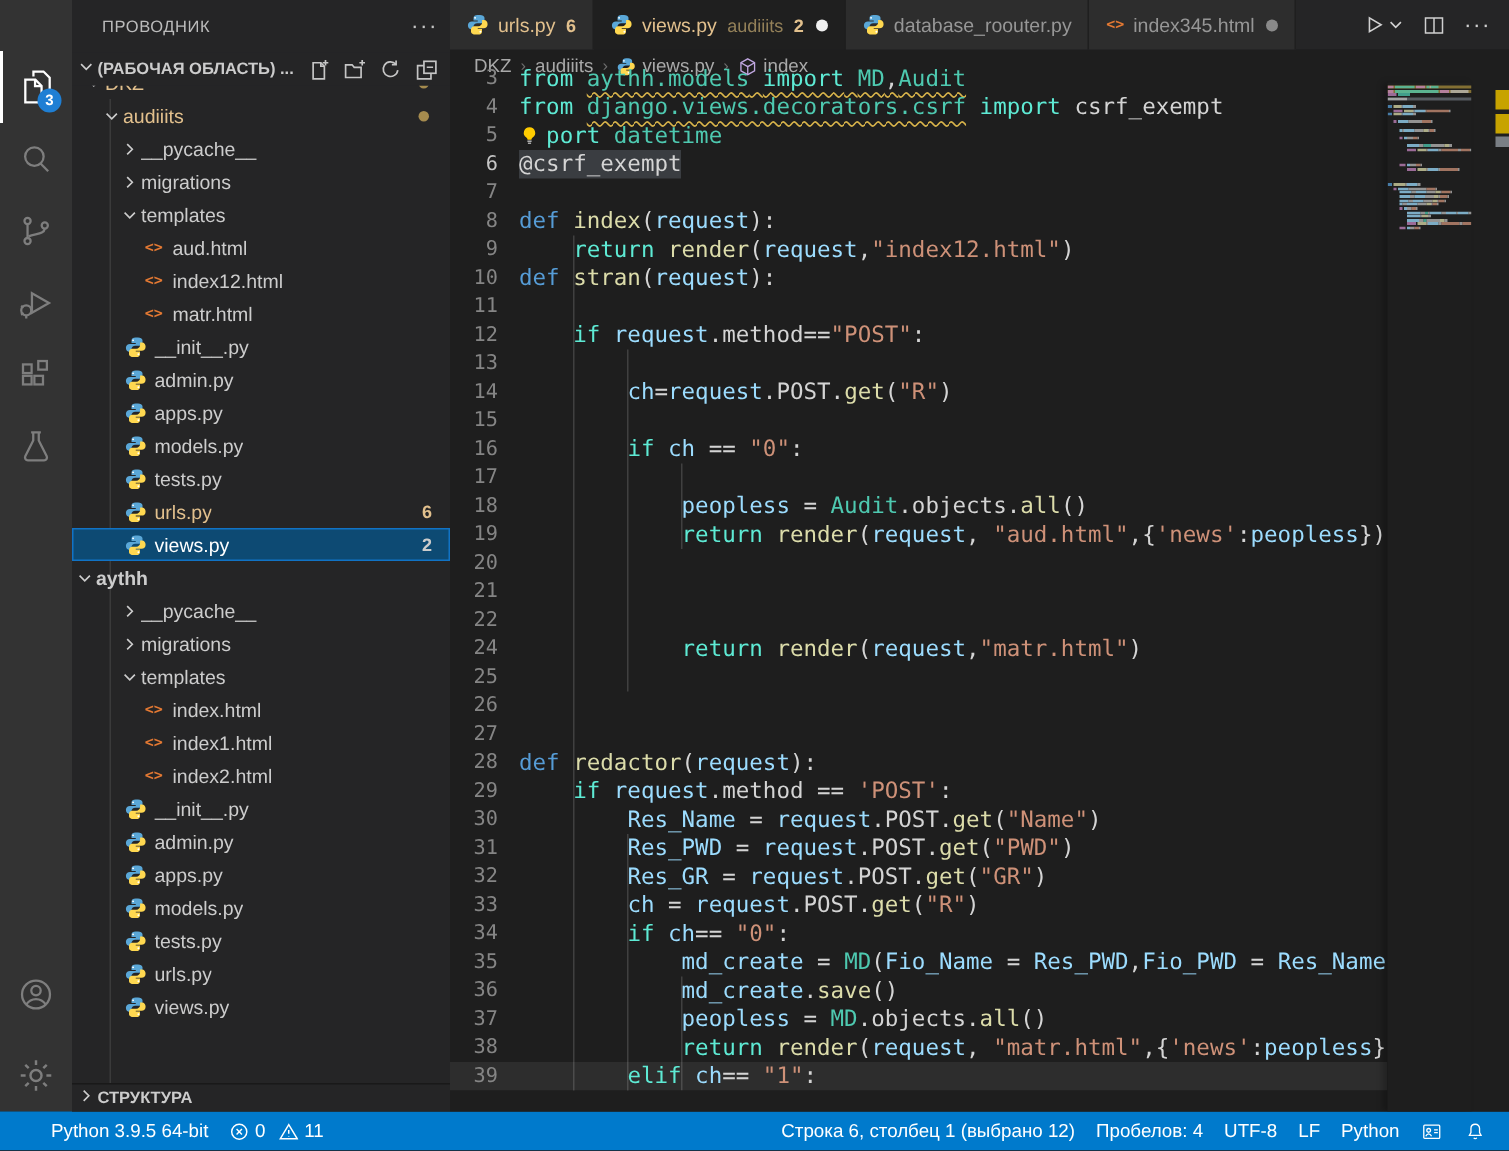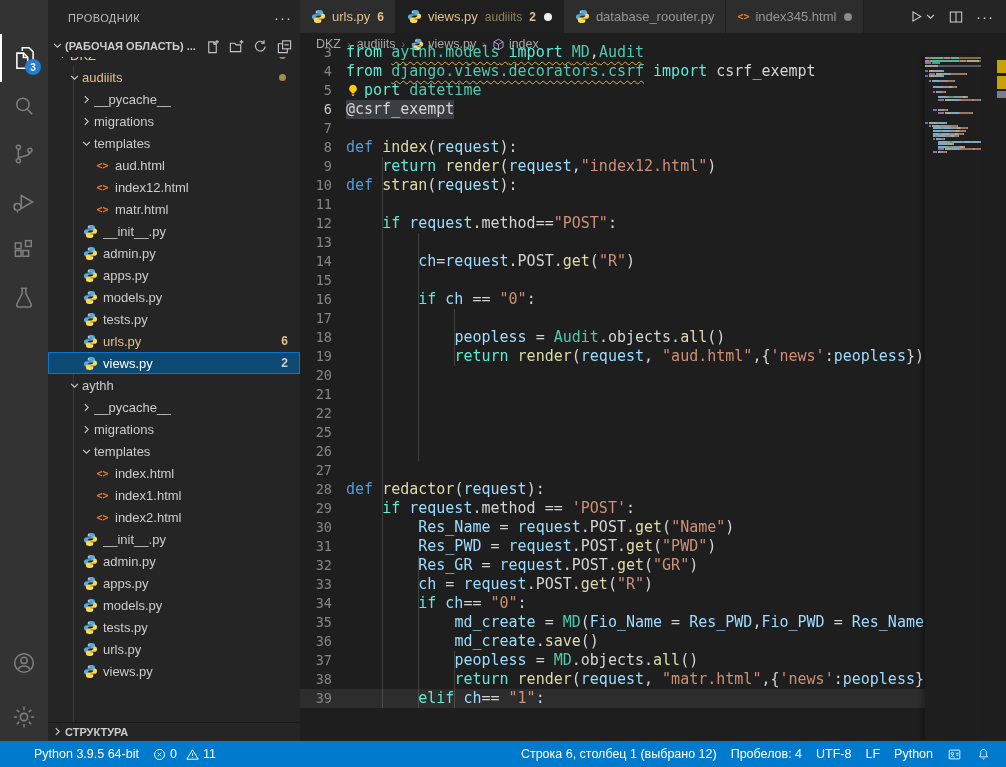--- a/index.html
+++ b/index.html
@@ -344,21 +344,21 @@
               <svg width="15" height="15" viewBox="0 0 16 16" style="flex:none">
                 <path fill="#5aa7d7" d="M7.9 1c-1.8 0-2.9.8-2.9 2.1V5h3v.6H3.9C2.2 5.6 1 6.6 1 8.4c0 1.7 1 2.9 2.6 2.9h1.3V9.6c0-1.5 1.2-2.6 2.7-2.6h3c1.2 0 2.2-1 2.2-2.2V3.1C12.8 1.9 11.3 1 9.6 1z"></path>
                 <path fill="#ffd850" d="M8.1 15c1.8 0 2.9-.8 2.9-2.1V11h-3v-.6h4.1c1.7 0 2.9-1 2.9-2.8 0-1.7-1-2.9-2.6-2.9h-1.3v1.7c0 1.5-1.2 2.6-2.7 2.6h-3c-1.2 0-2.2 1-2.2 2.2v1.7C3.2 14.1 4.7 15 6.4 15z"></path>
                 <circle cx="6.1" cy="3.1" r=".7" fill="#fff"></circle>
                 <circle cx="9.9" cy="12.9" r=".7" fill="#fff"></circle>
               </svg>
             </span>
             <span class="lbl">views.py</span>
             <span class="tbadge">2</span>
           </div>
-          <div class="trow" style="padding-left: 18px;">
+          <div class="trow" style=" font-weight: bold;">
             <span class="chev">
               <svg width="11" height="11" viewBox="0 0 16 16" fill="none" stroke="#cccccc" stroke-width="1.6">
                 <path d="M3 5.5l5 5 5-5"></path>
               </svg>
             </span>
             <span class="lbl">aythh</span>
           </div>
           <div class="trow" style="padding-left: 30px;">
             <span class="chev">
               <svg width="11" height="11" viewBox="0 0 16 16" fill="none" stroke="#cccccc" stroke-width="1.6">
@@ -593,20 +593,21 @@
           <div class="cl"><span class="num">13</span><span class="ct"></span></div>
           <div class="cl"><span class="num">14</span><span class="ct"><span class="tk pl">        </span><span class="tk var">ch</span><span class="tk pl">=</span><span class="tk var">request</span><span class="tk pl">.POST.</span><span class="tk fn">get</span><span class="tk pl">(</span><span class="tk str">"R"</span><span class="tk pl">)</span></span></div>
           <div class="cl"><span class="num">15</span><span class="ct"></span></div>
           <div class="cl"><span class="num">16</span><span class="ct"><span class="tk pl">        </span><span class="tk kw">if</span><span class="tk pl"> </span><span class="tk var">ch</span><span class="tk pl"> == </span><span class="tk str">"0"</span><span class="tk pl">:</span></span></div>
           <div class="cl"><span class="num">17</span><span class="ct"></span></div>
           <div class="cl"><span class="num">18</span><span class="ct"><span class="tk pl">            </span><span class="tk var">peopless</span><span class="tk pl"> = </span><span class="tk cls">Audit</span><span class="tk pl">.objects.</span><span class="tk fn">all</span><span class="tk pl">()</span></span></div>
           <div class="cl"><span class="num">19</span><span class="ct"><span class="tk pl">            </span><span class="tk kw">return</span><span class="tk pl"> </span><span class="tk fn">render</span><span class="tk pl">(</span><span class="tk var">request</span><span class="tk pl">, </span><span class="tk str">"aud.html"</span><span class="tk pl">,{</span><span class="tk str">'news'</span><span class="tk pl">:</span><span class="tk var">peopless</span><span class="tk pl">})</span></span></div>
           <div class="cl"><span class="num">20</span><span class="ct"></span></div>
           <div class="cl"><span class="num">21</span><span class="ct"></span></div>
           <div class="cl"><span class="num">22</span><span class="ct"></span></div>
+          <div class="cl"><span class="num">24</span><span class="ct"><span class="tk pl">            </span><span class="tk kw">return</span><span class="tk pl"> </span><span class="tk fn">render</span><span class="tk pl">(</span><span class="tk var">request</span><span class="tk pl">,</span><span class="tk str">"matr.html"</span><span class="tk pl">)</span></span></div>
           <div class="cl"><span class="num">25</span><span class="ct"></span></div>
           <div class="cl"><span class="num">26</span><span class="ct"></span></div>
           <div class="cl"><span class="num">27</span><span class="ct"></span></div>
           <div class="cl"><span class="num">28</span><span class="ct"><span class="tk def">def</span><span class="tk pl"> </span><span class="tk fn">redactor</span><span class="tk pl">(</span><span class="tk var">request</span><span class="tk pl">):</span></span></div>
           <div class="cl"><span class="num">29</span><span class="ct"><span class="tk pl">    </span><span class="tk kw">if</span><span class="tk pl"> </span><span class="tk var">request</span><span class="tk pl">.method == </span><span class="tk str">'POST'</span><span class="tk pl">:</span></span></div>
           <div class="cl"><span class="num">30</span><span class="ct"><span class="tk pl">        </span><span class="tk var">Res_Name</span><span class="tk pl"> = </span><span class="tk var">request</span><span class="tk pl">.POST.</span><span class="tk fn">get</span><span class="tk pl">(</span><span class="tk str">"Name"</span><span class="tk pl">)</span></span></div>
           <div class="cl"><span class="num">31</span><span class="ct"><span class="tk pl">        </span><span class="tk var">Res_PWD</span><span class="tk pl"> = </span><span class="tk var">request</span><span class="tk pl">.POST.</span><span class="tk fn">get</span><span class="tk pl">(</span><span class="tk str">"PWD"</span><span class="tk pl">)</span></span></div>
           <div class="cl"><span class="num">32</span><span class="ct"><span class="tk pl">        </span><span class="tk var">Res_GR</span><span class="tk pl"> = </span><span class="tk var">request</span><span class="tk pl">.POST.</span><span class="tk fn">get</span><span class="tk pl">(</span><span class="tk str">"GR"</span><span class="tk pl">)</span></span></div>
           <div class="cl"><span class="num">33</span><span class="ct"><span class="tk pl">        </span><span class="tk var">ch</span><span class="tk pl"> = </span><span class="tk var">request</span><span class="tk pl">.POST.</span><span class="tk fn">get</span><span class="tk pl">(</span><span class="tk str">"R"</span><span class="tk pl">)</span></span></div>
           <div class="cl"><span class="num">34</span><span class="ct"><span class="tk pl">        </span><span class="tk kw">if</span><span class="tk pl"> </span><span class="tk var">ch</span><span class="tk pl">== </span><span class="tk str">"0"</span><span class="tk pl">:</span></span></div>

